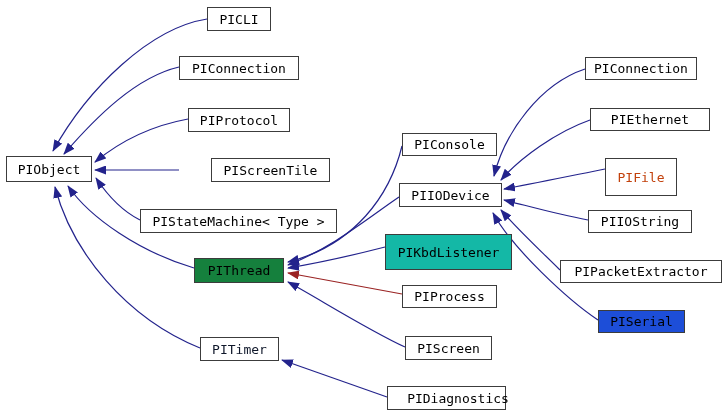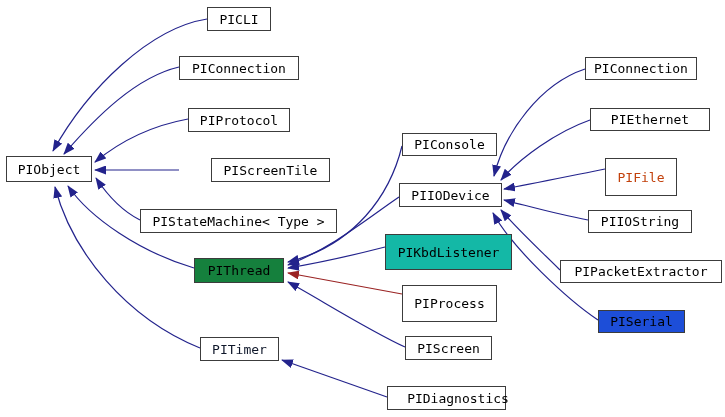--- a/index.html
+++ b/index.html
@@ -81,21 +81,21 @@
       <div class="node" style="left: 6px; top: 156px; width: 86px; height: 26px; border-color: rgb(60, 60, 60); background: rgb(255, 255, 255); color: rgb(0, 0, 0);">PIObject</div>
       <div class="node" style="left: 207px; top: 7px; width: 64px; height: 24px; border-color: rgb(60, 60, 60); background: rgb(255, 255, 255); color: rgb(0, 0, 0);">PICLI</div>
       <div class="node" style="left: 179px; top: 56px; width: 120px; height: 24px; border-color: rgb(60, 60, 60); background: rgb(255, 255, 255); color: rgb(0, 0, 0);">PIConnection</div>
       <div class="node" style="left: 188px; top: 108px; width: 102px; height: 24px; border-color: rgb(60, 60, 60); background: rgb(255, 255, 255); color: rgb(0, 0, 0);">PIProtocol</div>
       <div class="node" style="left: 179px; top: 158px; width: 119px; height: 24px; border-color: rgb(60, 60, 60); background: rgb(255, 255, 255); color: rgb(0, 0, 0); margin-left: 32px;">PIScreenTile</div>
       <div class="node" style="left: 140px; top: 209px; width: 197px; height: 24px; border-color: rgb(60, 60, 60); background: rgb(255, 255, 255); color: rgb(0, 0, 0);">PIStateMachine&lt; Type &gt;</div>
       <div class="node" style="left: 194px; top: 258px; width: 90px; height: 25px; border-color: rgb(60, 60, 60); background: #15803d; color: rgb(0, 0, 0);">PIThread</div>
       <div class="node" style="left: 402px; top: 133px; width: 95px; height: 23px; border-color: rgb(60, 60, 60); background: rgb(255, 255, 255); color: rgb(0, 0, 0);">PIConsole</div>
       <div class="node" style="left: 399px; top: 183px; width: 103px; height: 24px; border-color: rgb(60, 60, 60); background: rgb(255, 255, 255); color: rgb(0, 0, 0);">PIIODevice</div>
       <div class="node" style="left: 385px; top: 234px; width: 127px; height: 36px; border-color: rgb(60, 60, 60); background: #14b8a6; color: rgb(0, 0, 0);">PIKbdListener</div>
-      <div class="node" style="left: 402px; top: 285px; width: 95px; height: 37px; border-color: rgb(60, 60, 60); background: rgb(255, 255, 255); color: rgb(0, 0, 0);">PIProcess</div>
+      <div class="node" style="left: 402px; top: 285px; width: 95px; height: 23px; border-color: rgb(60, 60, 60); background: rgb(255, 255, 255); color: rgb(0, 0, 0);">PIProcess</div>
       <div class="node" style="left: 405px; top: 336px; width: 87px; height: 24px; border-color: rgb(60, 60, 60); background: rgb(255, 255, 255); color: rgb(0, 0, 0);">PIScreen</div>
       <div class="node" style="left: 200px; top: 337px; width: 79px; height: 24px; border-color: rgb(60, 60, 60); background: rgb(255, 255, 255); color: #0f172a;">PITimer</div>
       <div class="node" style="left: 387px; top: 386px; width: 119px; height: 24px; border-color: rgb(60, 60, 60); background: rgb(255, 255, 255); color: rgb(0, 0, 0); padding-left: 23px;">PIDiagnostics</div>
       <div class="node" style="left: 585px; top: 57px; width: 112px; height: 23px; border-color: rgb(60, 60, 60); background: rgb(255, 255, 255); color: rgb(0, 0, 0);">PIConnection</div>
       <div class="node" style="left: 590px; top: 108px; width: 120px; height: 23px; border-color: rgb(60, 60, 60); background: rgb(255, 255, 255); color: rgb(0, 0, 0);">PIEthernet</div>
       <div class="node" style="left: 605px; top: 158px; width: 72px; height: 38px; border-color: rgb(60, 60, 60); background: rgb(255, 255, 255); color: #c2410c;">PIFile</div>
       <div class="node" style="left: 588px; top: 210px; width: 104px; height: 23px; border-color: rgb(60, 60, 60); background: rgb(255, 255, 255); color: rgb(0, 0, 0);">PIIOString</div>
       <div class="node" style="left: 560px; top: 260px; width: 162px; height: 23px; border-color: rgb(60, 60, 60); background: rgb(255, 255, 255); color: rgb(0, 0, 0);">PIPacketExtractor</div>
       <div class="node" style="left: 598px; top: 310px; width: 87px; height: 23px; border-color: rgb(60, 60, 60); background: #1d4ed8; color: rgb(0, 0, 0);">PISerial</div>
     </div>

